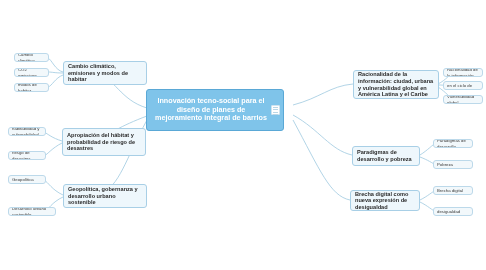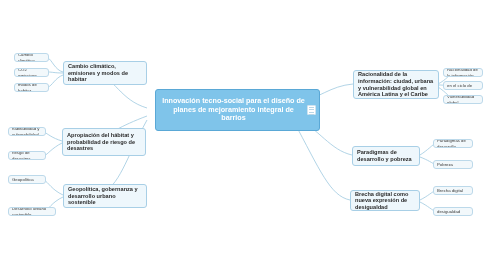--- a/index.html
+++ b/index.html
@@ -92,21 +92,21 @@
       <path d="M438 84 C 446 80, 450 74, 454 72"></path>
       <path d="M438 85 C 446 85, 450 86, 454 86"></path>
       <path d="M438 87 C 446 92, 450 98, 454 100"></path>
       <path d="M420 155 C 428 150, 432 145, 436 143"></path>
       <path d="M420 157 C 428 160, 432 163, 436 165"></path>
       <path d="M420 200 C 428 196, 432 192, 436 190"></path>
       <path d="M420 202 C 428 206, 432 210, 436 212"></path>
     </g>
   </svg>
 
-  <div class="node central" style="left:155px;top:89px;width:165px;height:42px;">
+  <div class="node central" style="left:146px;top:89px;width:138px;height:42px;">
     <span class="txt">Innovación tecno-social para el diseño de planes de mejoramiento integral de barrios</span>
     <span class="note-icon">
         <i></i>
         <i></i>
         <i></i>
         <i></i>
       </span>
   </div>
 
   <div class="node lvl1" style="left:63px;top:61px;width:84px;height:24px;">

